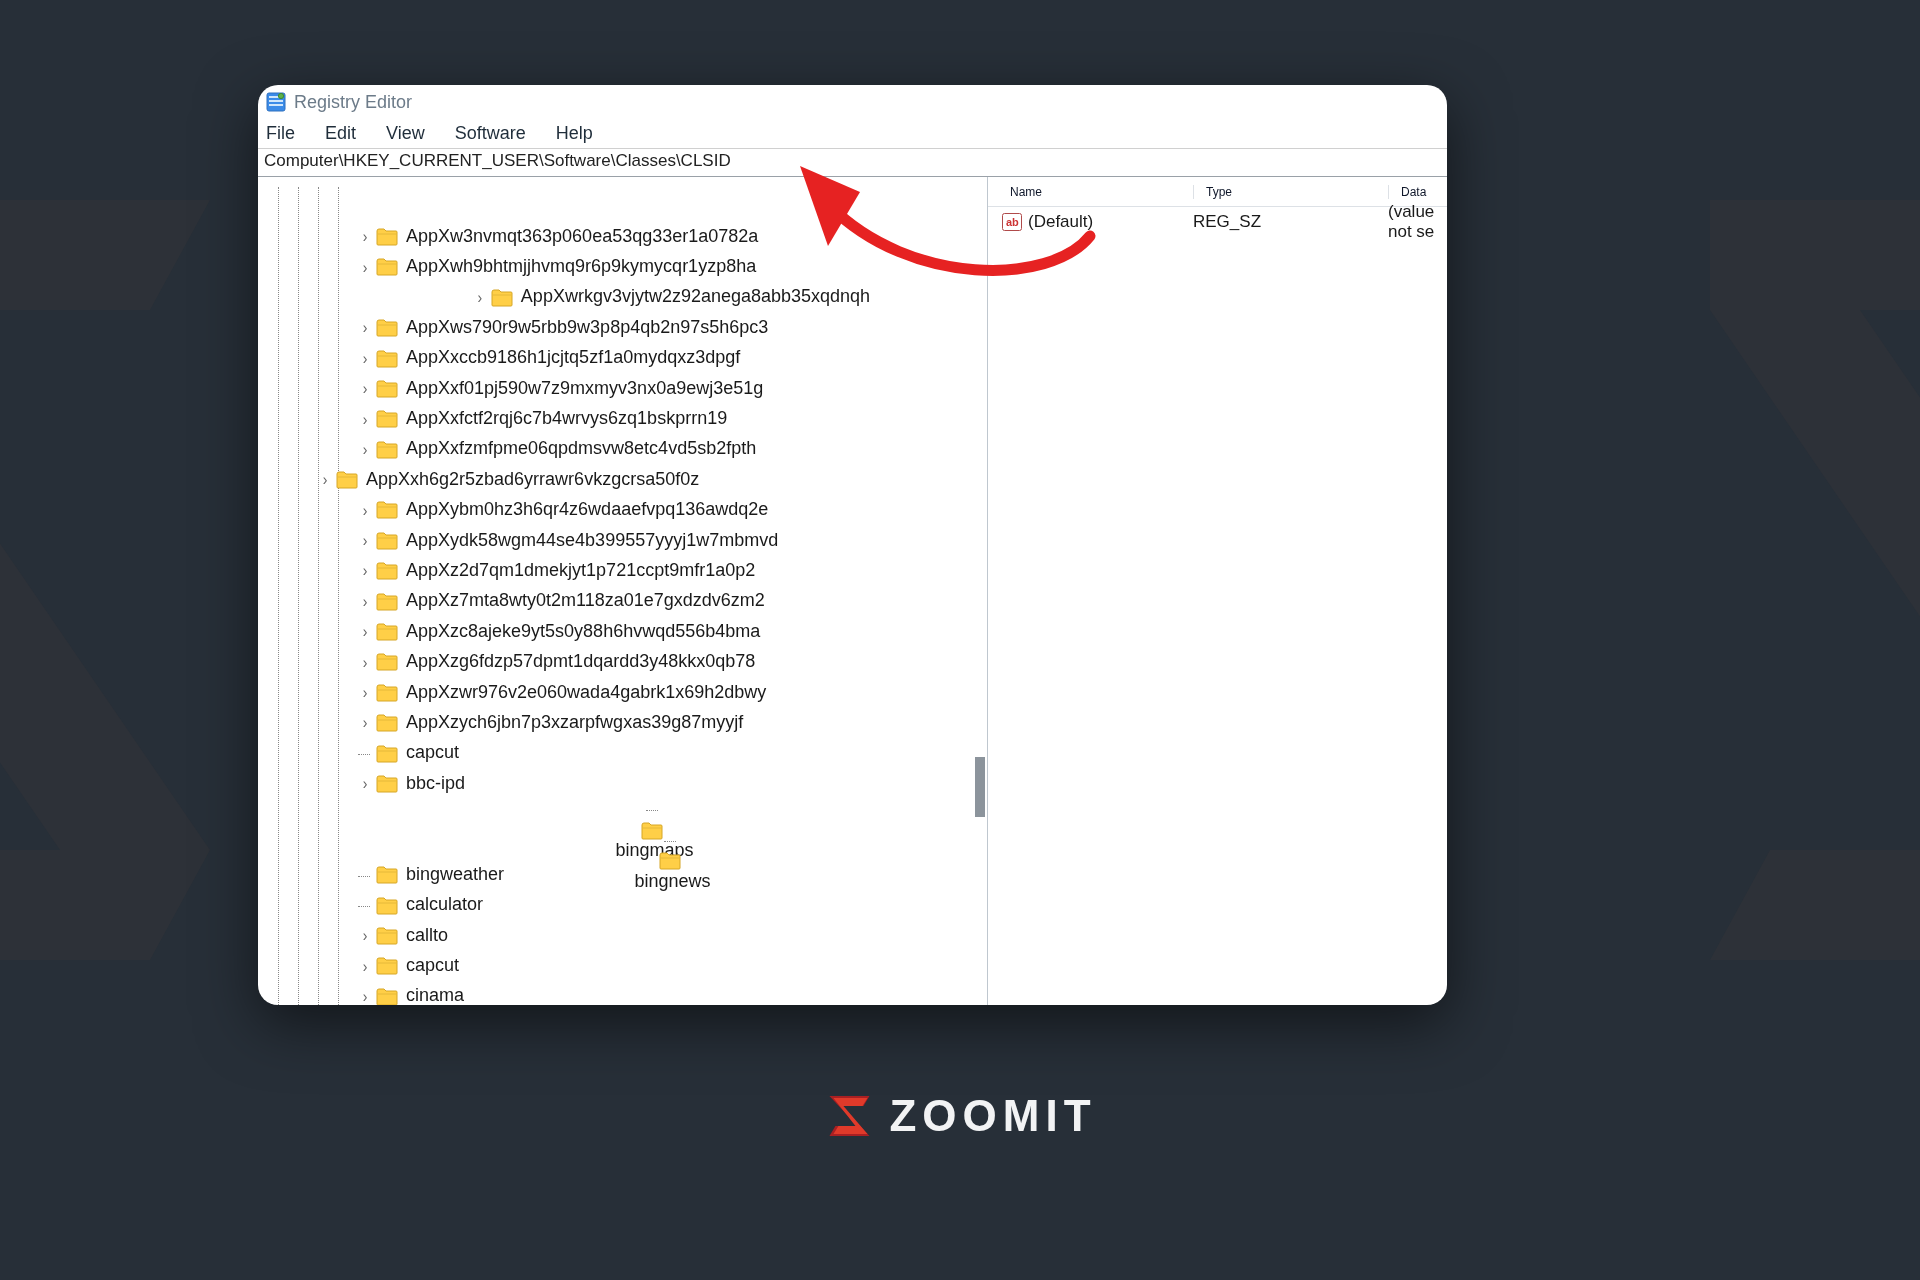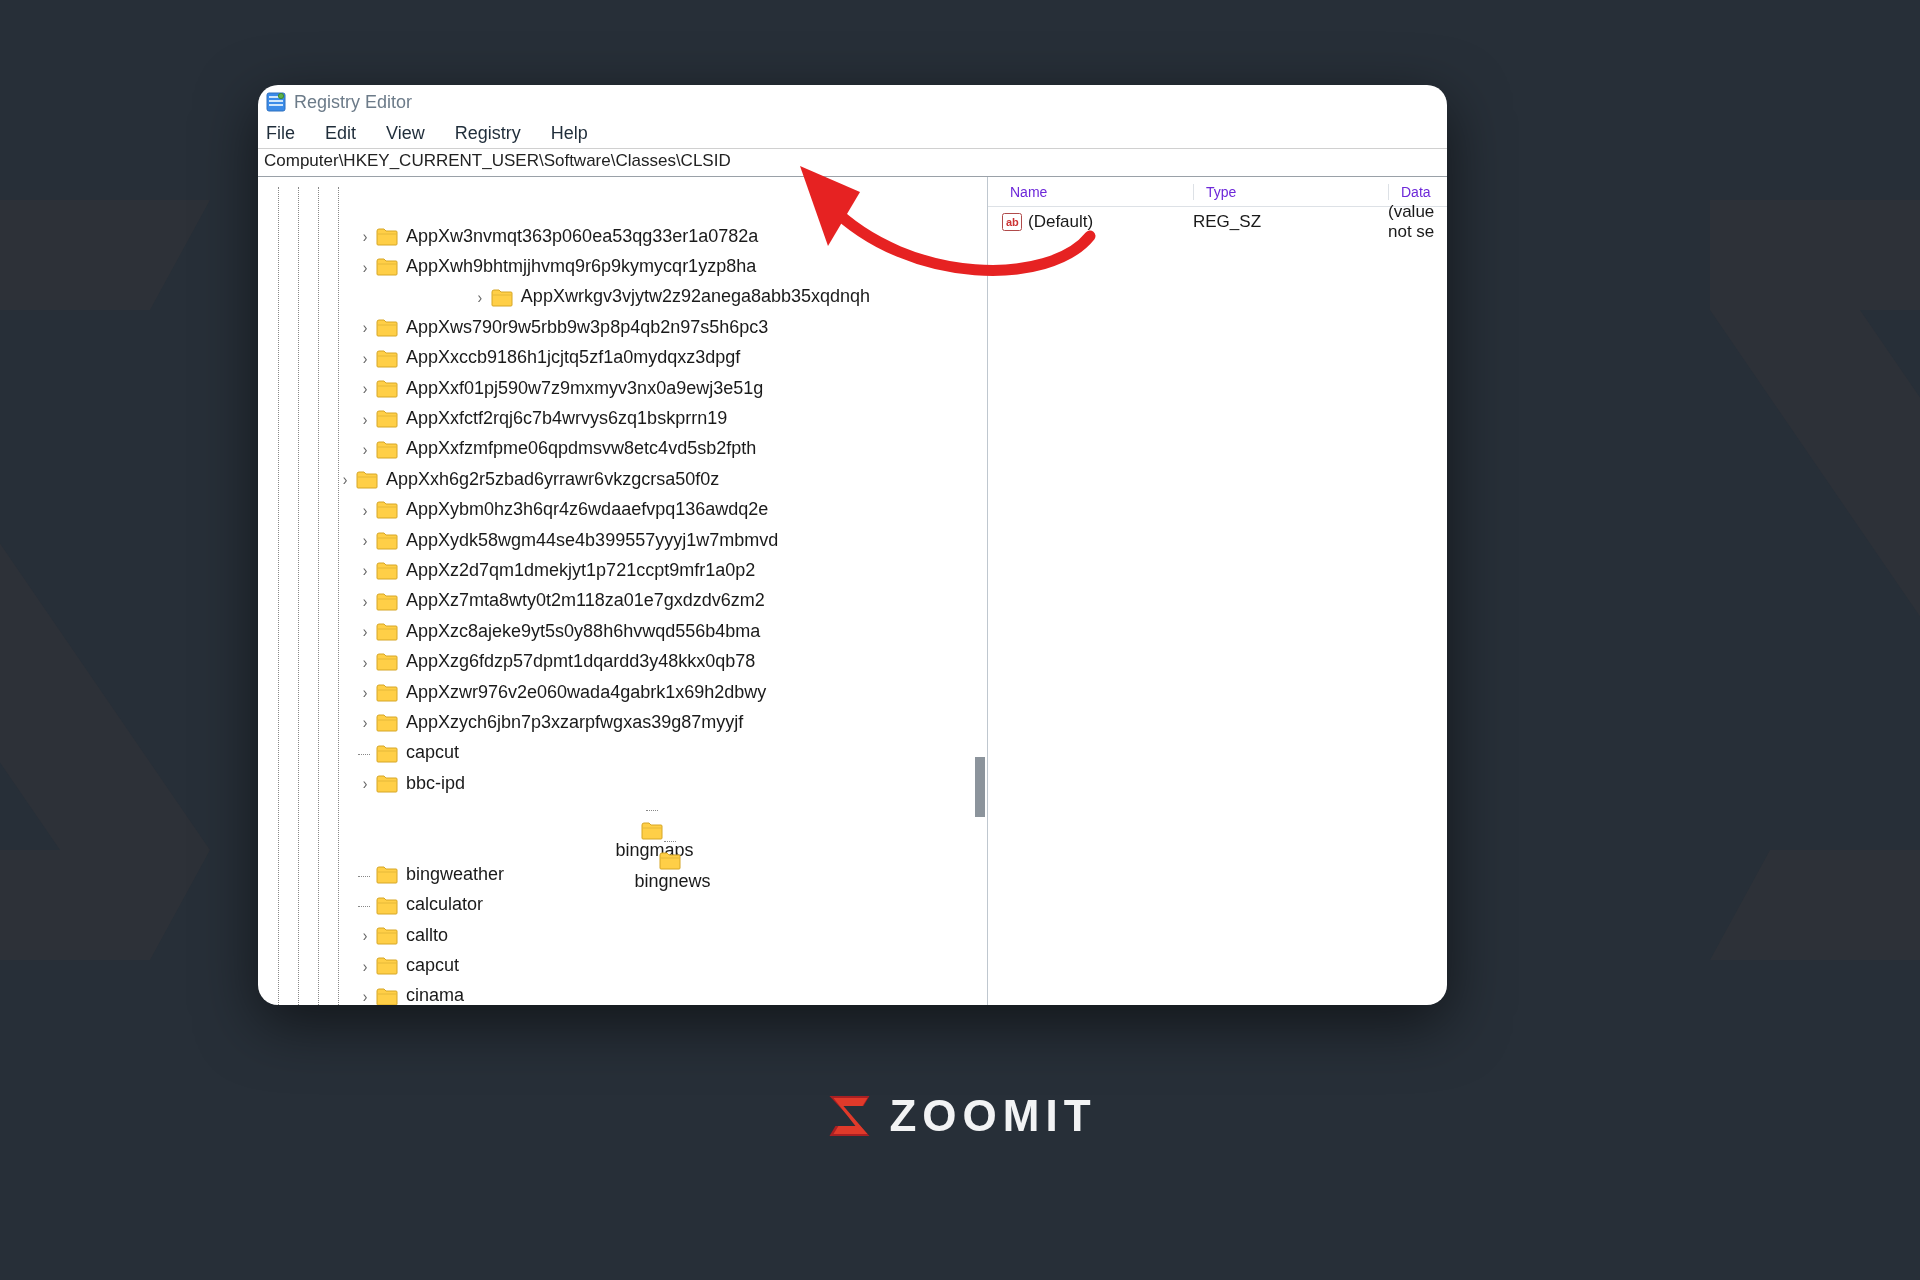--- a/index.html
+++ b/index.html
@@ -41,21 +41,21 @@
 
   
   .guides { position:absolute; left:0; top:10px; bottom:0; }
   .guides div { position:absolute; top:0; bottom:0; width:0; border-left:1px dotted #888; }
 
   
   .dots { display:inline-block; height:0; border-top:1px dotted #888; vertical-align:middle; margin-right:2px; margin-top:2px; }
 
   
   .rpane { flex:1; position:relative; }
-  .rhead { height:30px; border-bottom:1px solid #dde1e6; display:flex; align-items:center; font-size:14px; color:#6d28d9; }
+  .rhead { height:30px; border-bottom:1px solid #dde1e6; display:flex; align-items:center; font-size:12px; color:#0f172a; }
   .rhead .col { padding:0 4px 0 22px; }
   .rhead .c1 { width:205px; }
   .rhead .c2 { width:195px; border-left:1px solid #dde1e6; padding-left:12px; }
   .rhead .c3 { flex:1; border-left:1px solid #dde1e6; padding-left:12px; }
   .rrow { height:30px; display:flex; align-items:center; font-size:17px; color:#1a1a1a; }
   .rrow .c1 { width:205px; display:flex; align-items:center; gap:6px; padding-left:14px;}
   .rrow .c2 { width:195px; }
   .rrow .c3 { flex:1; }
   .strico { width:20px; height:18px; }
 
@@ -90,21 +90,21 @@
       <rect x="3" y="12" width="14" height="2" fill="#cfe6fb"></rect>
       <circle cx="15" cy="4" r="2.6" fill="#5fb24a" stroke="#3d8a30"></circle>
     </svg>
     <span>Registry Editor</span>
   </div>
 
   <div class="menubar">
     <span>File</span>
     <span>Edit</span>
     <span>View</span>
-    <span>Registry</span>
+    <span>Software</span>
     <span>Help</span>
   </div>
 
   <div class="addr">
     <span>Computer\HKEY_CURRENT_USER\Software\Classes\CLSID</span>
   </div>
 
   <div class="split">
     <div class="tree-wrap">
       <div class="guides">
@@ -171,21 +171,21 @@
             <span class="lbl">AppXxfctf2rqj6c7b4wrvys6zq1bskprrn19</span>
           </div>
           <div class="treeitem" style="padding-left: 100px;">
             <span class="expand"></span>
             <span><svg class="folder" viewBox="0 0 22 18">
                 <path d="M1 3 Q1 1 3 1 H8 L10 3 H20 Q21 3 21 4 V16 Q21 17 20 17 H2 Q1 17 1 16 Z" fill="#ffcf47" stroke="#d6a627"></path>
                 <path d="M1 6 H21" stroke="#e6b93a"></path>
               </svg></span>
             <span class="lbl">AppXxfzmfpme06qpdmsvw8etc4vd5sb2fpth</span>
           </div>
-          <div class="treeitem" style="padding-left: 80px; align-items: center;">
+          <div class="treeitem" style="padding-left: 60px; align-items: center;">
             <span class="expand"></span>
             <span><svg class="folder" viewBox="0 0 22 18">
                 <path d="M1 3 Q1 1 3 1 H8 L10 3 H20 Q21 3 21 4 V16 Q21 17 20 17 H2 Q1 17 1 16 Z" fill="#ffcf47" stroke="#d6a627"></path>
                 <path d="M1 6 H21" stroke="#e6b93a"></path>
               </svg></span>
             <span class="lbl">AppXxh6g2r5zbad6yrrawr6vkzgcrsa50f0z</span>
           </div>
           <div class="treeitem" style="padding-left: 100px;">
             <span class="expand"></span>
             <span><svg class="folder" viewBox="0 0 22 18">

